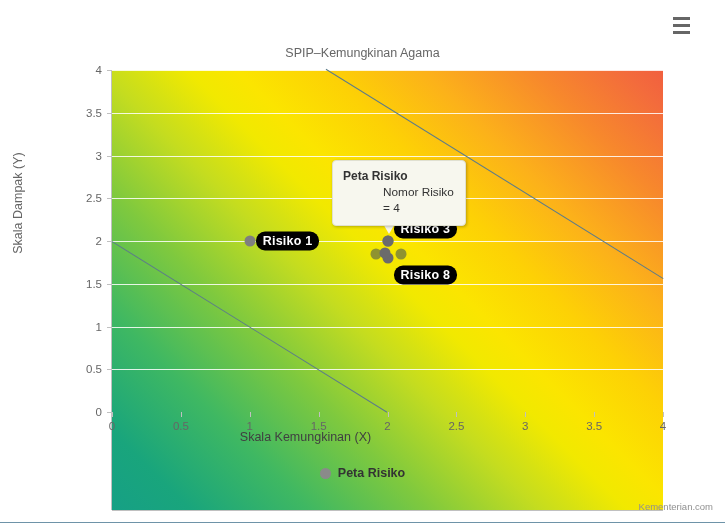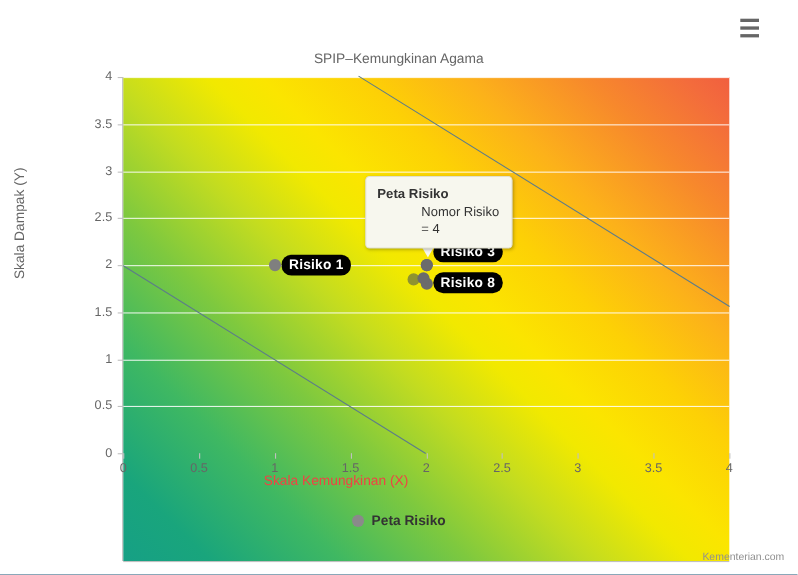--- a/index.html
+++ b/index.html
@@ -150,21 +150,21 @@
     position: absolute;
     width: 5px; height: 1px;
     background: #c0c0c0;
   }
   .axis-title-x {
     position: absolute;
     left: 0; top: 430px;
     width: 611px;
     text-align: center;
     font-size: 12.5px;
-    color: #ef4444;
+    color: #404040;
   }
   .axis-title-y {
     position: absolute;
     left: -82px;
     top: 196px;
     width: 200px;
     text-align: center;
     font-size: 12.5px;
     color: #666666;
     transform: rotate(-90deg);
@@ -301,21 +301,21 @@
         <div class="point dark" title="Risiko 3" style="left: 275.5px; top: 171px;"></div>
         <div class="point dark" title="Risiko 4" style="left: 275.5px; top: 171px;"></div>
         <div class="point dark" title="Risiko 8" style="left: 275.5px; top: 188.1px;"></div>
         <div class="point olive" title="Risiko 5" style="left: 264.48px; top: 183.825px;"></div>
         <div class="point olive" title="Risiko 6" style="left: 289.275px; top: 183.825px;"></div>
         <div class="point dark" title="Risiko 7" style="left: 272.745px; top: 182.97px;"></div>
       </div>
     <div id="labels-layer">
         <div class="point-label" style="left: 143.75px; top: 171px;">Risiko 1</div>
         <div class="point-label" style="left: 281.5px; top: 159px;">Risiko 3</div>
-        <div class="point-label" style="left: 281.5px; top: 187px;">Risiko 8</div>
+        <div class="point-label" style="left: 281.5px; top: 205px;">Risiko 8</div>
       </div>
   </div>
 
   <div id="xticks">
       <div class="tick-x-mark" style="left: 112px; top: 412px;"></div>
       <div class="tick-x" style="left: 112px; top: 420px;">0</div>
       <div class="tick-x-mark" style="left: 180.875px; top: 412px;"></div>
       <div class="tick-x" style="left: 180.875px; top: 420px;">0.5</div>
       <div class="tick-x-mark" style="left: 249.75px; top: 412px;"></div>
       <div class="tick-x" style="left: 249.75px; top: 420px;">1</div>

